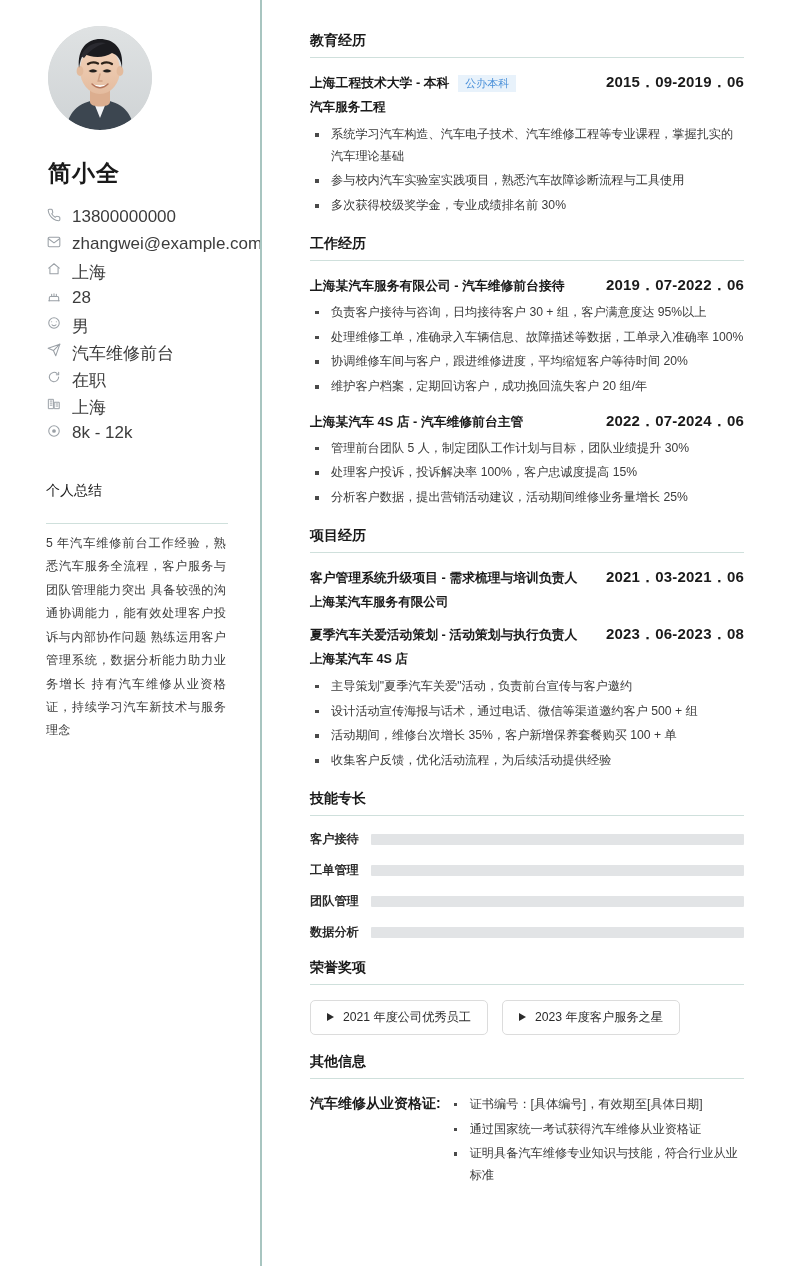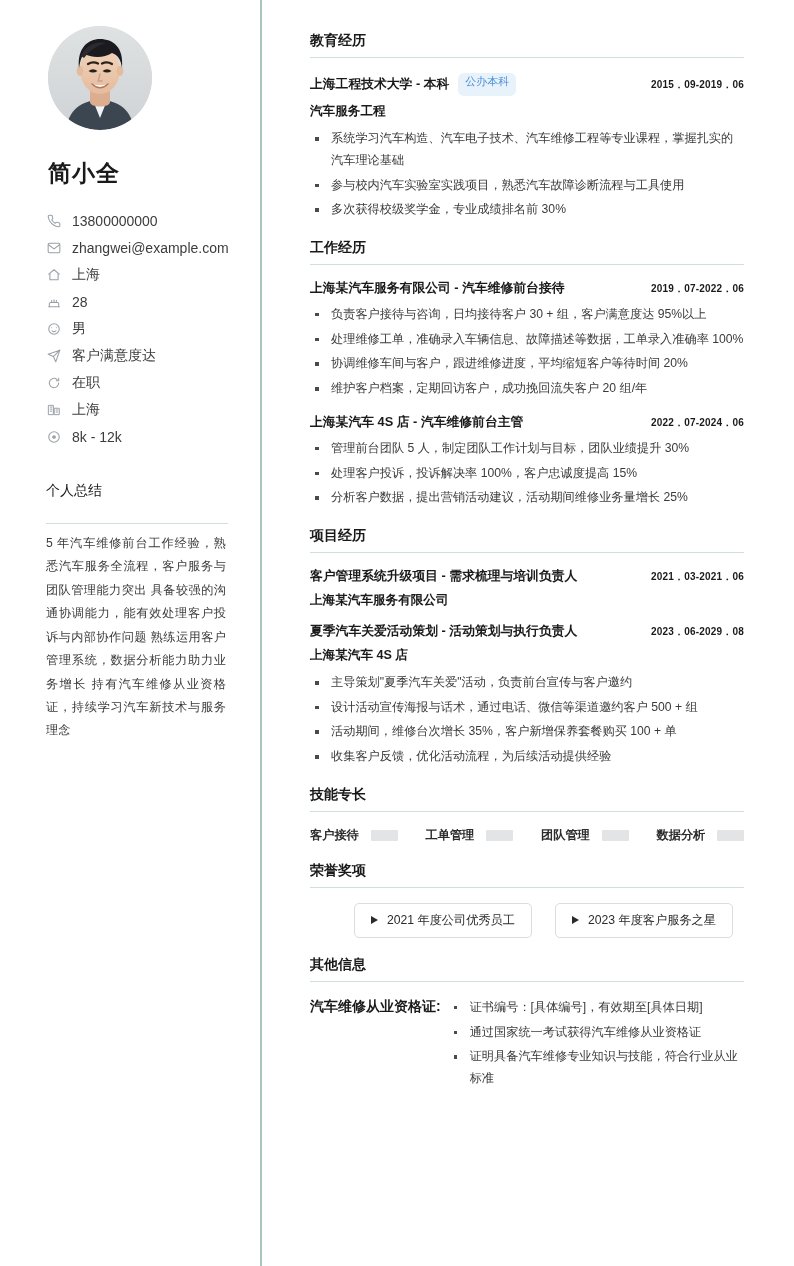--- a/index.html
+++ b/index.html
@@ -29,22 +29,22 @@
   }
   .avatar svg { display: block; width: 104px; height: 104px; }
 
   .person-name {
     font-size: 23px; font-weight: 700; color: #1a1a1a;
     margin: 28px 0 0 2px; letter-spacing: 1px;
   }
 
   .contact-list { margin-top: 18px; }
   .contact-row {
-    display: flex; align-items: center; gap: 11px;
-    height: 27px; font-size: 14px; color: #3c3c3c;
+    display: flex; align-items: flex-start; gap: 11px;
+    height: 27px; font-size: 17px; color: #3c3c3c;
   }
   .contact-icon {
     width: 15px; height: 15px; flex: 0 0 15px;
     display: flex; align-items: center; justify-content: center;
     color: #9aa0a6;
   }
   .contact-icon svg { width: 14px; height: 14px; display:block; }
   .contact-text { white-space: nowrap; }
 
   .side-section { margin-top: 32px; }
@@ -75,59 +75,59 @@
     display: flex; align-items: baseline; justify-content: space-between;
     margin-bottom: 7px; gap: 10px;
   }
   .entry-title {
     font-size: 12.8px; font-weight: 700; color: #1a1a1a;
     display: flex; align-items: center; gap: 9px;
   }
   .badge {
     display: inline-block; font-size: 11px; font-weight: 400;
     color: #4a90d9; background: #e8f2fb;
-    padding: 2px 7px 9px; border-radius: 6px; line-height: 1.1; text-align: center;
+    padding: 2px 7px 2px; border-radius: 0; line-height: 1.1; text-align: center;
   }
   .entry-date {
-    font-size: 10px; font-weight: 700; color: #1a1a1a;
+    font-size: 15px; font-weight: 700; color: #1a1a1a;
     white-space: nowrap; letter-spacing: .2px;
   }
   .entry-sub {
     font-size: 12.6px; font-weight: 700; color: #1a1a1a;
     margin-bottom: 8px;
   }
   ul.bullets { list-style: none; margin: 0; padding: 0; }
   ul.bullets li {
     position: relative; padding-left: 21px;
     font-size: 12.2px; line-height: 1.78; color: #3a3a3a;
     margin-bottom: 3px;
   }
   ul.bullets li::before {
     content: ""; position: absolute; left: 5px; top: 9px;
     width: 3.5px; height: 3.5px; background: #4a4a4a;
   }
 
   
   .skills-grid {
-    display: grid; grid-template-columns: 1fr 1fr 1fr 1fr;
+    display: grid; grid-template-columns: 1fr;
     column-gap: 28px; row-gap: 14px; margin-top: 4px;
   }
   .skill-row { display: flex; align-items: center; gap: 12px; }
   .skill-name {
     font-size: 12.2px; font-weight: 700; color: #2b2b2b;
     white-space: nowrap; flex: 0 0 auto;
   }
   .skill-track {
     flex: 1; height: 11px; background: #e2e4e6; border-radius: 1px;
     overflow: hidden; position: relative;
   }
   .skill-fill { height: 100%; background: #7ed6a5; border-radius: 1px; }
 
   
-  .awards-row { display: flex; gap: 23px; flex-wrap: wrap; margin-top: 2px; margin-left: 44px; }
+  .awards-row { display: flex; gap: 14px; flex-wrap: wrap; margin-top: 2px; }
   .award-chip {
     display: inline-flex; align-items: center; gap: 9px;
     border: 1px solid #dcdcdc; border-radius: 5px;
     padding: 8px 16px; font-size: 12.2px; color: #2b2b2b;
     background: #fff;
   }
   .award-chip .tri {
     width: 0; height: 0; border-left: 7px solid #2b2b2b;
     border-top: 4.5px solid transparent; border-bottom: 4.5px solid transparent;
   }
@@ -248,21 +248,21 @@
         <span class="contact-text">男</span>
       </div>
 
       <div class="contact-row">
         <span class="contact-icon">
           <svg viewBox="0 0 24 24" fill="none" stroke="currentColor" stroke-width="1.8" stroke-linecap="round" stroke-linejoin="round">
               <path d="M22 2 11 13"></path>
               <path d="M22 2 15 22l-4-9-9-4Z"></path>
             </svg>
         </span>
-        <span class="contact-text">客户满意度达</span>
+        <span class="contact-text">汽车维修前台</span>
       </div>
 
       <div class="contact-row">
         <span class="contact-icon">
           <svg viewBox="0 0 24 24" fill="none" stroke="currentColor" stroke-width="1.8" stroke-linecap="round" stroke-linejoin="round">
               <path d="M20 12a8 8 0 1 1-2.6-5.9"></path>
               <path d="M20 4v4h-4"></path>
             </svg>
         </span>
         <span class="contact-text">在职</span>
@@ -364,21 +364,21 @@
           <div class="entry-date">2021．03-2021．06</div>
         </div>
         <div class="entry-sub">上海某汽车服务有限公司</div>
       </div>
 
       <div class="entry">
         <div class="entry-head">
           <div class="entry-title">
             <span>夏季汽车关爱活动策划 - 活动策划与执行负责人</span>
           </div>
-          <div class="entry-date">2023．06-2029．08</div>
+          <div class="entry-date">2023．06-2023．08</div>
         </div>
         <div class="entry-sub">上海某汽车 4S 店</div>
         <ul class="bullets">
           <li>主导策划"夏季汽车关爱"活动，负责前台宣传与客户邀约</li>
           <li>设计活动宣传海报与话术，通过电话、微信等渠道邀约客户 500 + 组</li>
           <li>活动期间，维修台次增长 35%，客户新增保养套餐购买 100 + 单</li>
           <li>收集客户反馈，优化活动流程，为后续活动提供经验</li>
         </ul>
       </div>
     </section>

